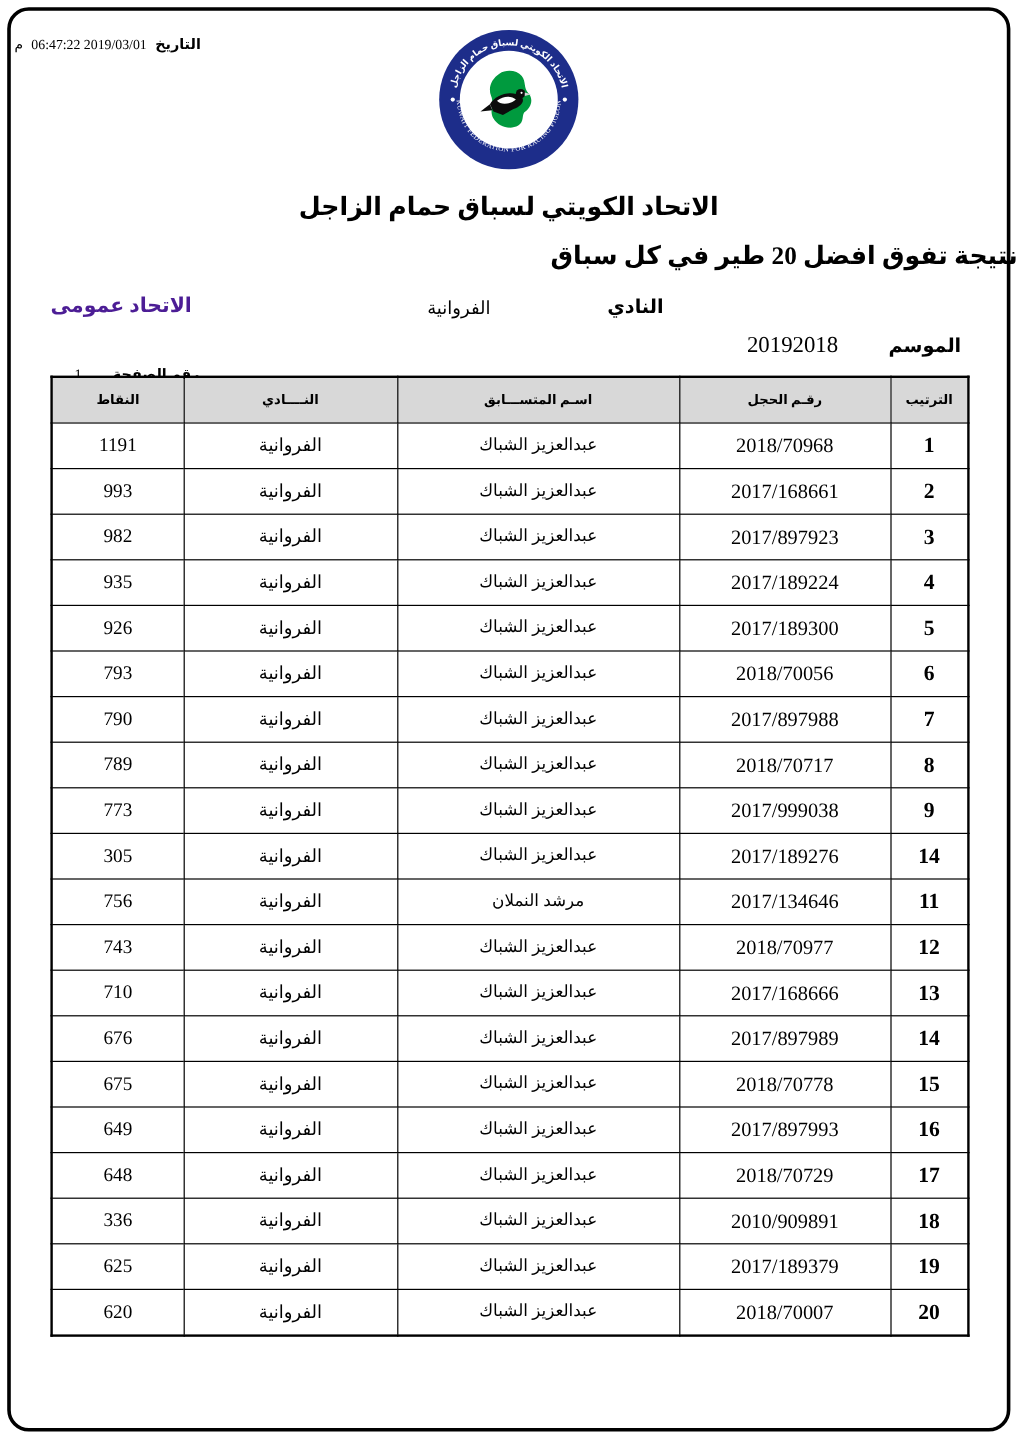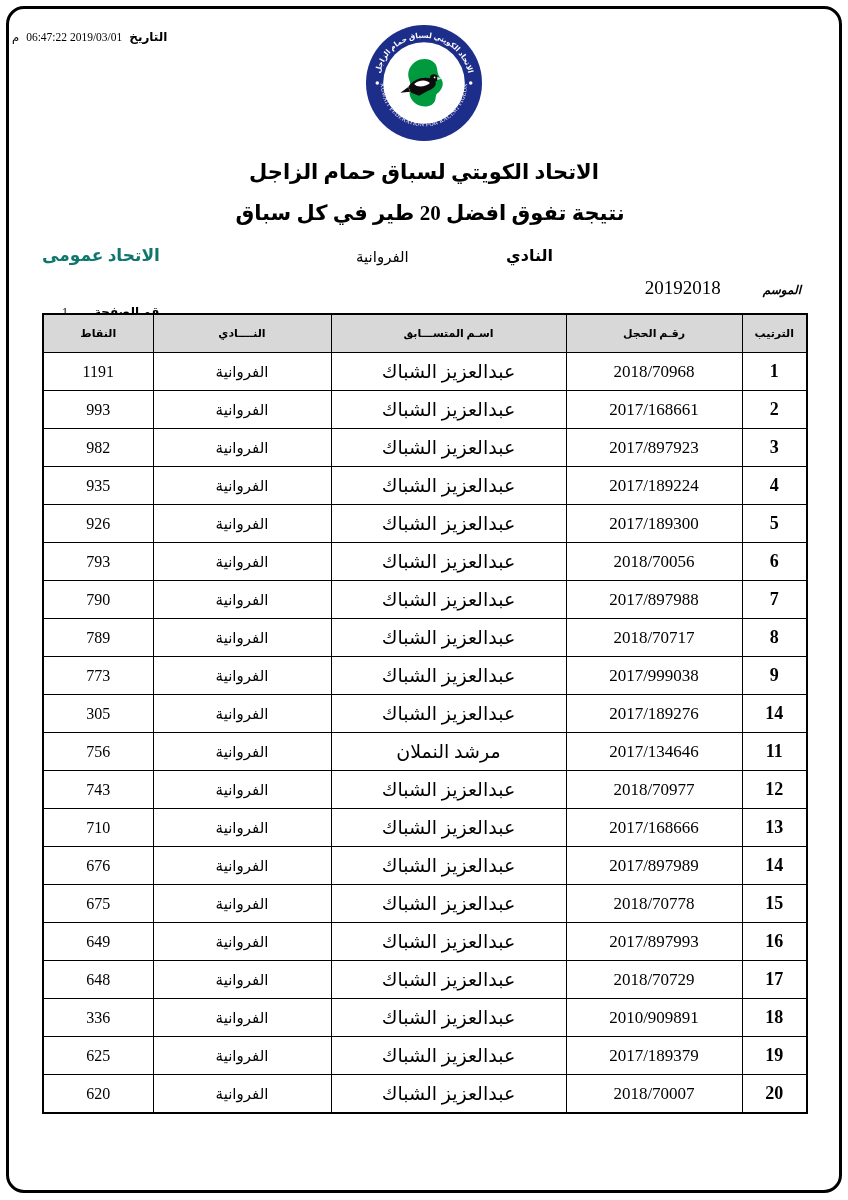--- a/index.html
+++ b/index.html
@@ -15,43 +15,43 @@
   .date-block{
     position:absolute;top:30px;left:12px;display:flex;flex-direction:row;
     direction:rtl;align-items:baseline;gap:7px;font-size:11.5px;white-space:nowrap;
   }
   .date-block .lbl{font-weight:bold;font-size:12px;}
   .date-block .val{direction:ltr;unicode-bidi:isolate;}
   
   .logo{position:absolute;top:24px;left:50%;transform:translateX(-50%);width:118px;height:118px;}
   
   .title{position:absolute;top:160px;left:0;right:0;text-align:center;font-size:21px;font-weight:bold;}
-  .subtitle{position:absolute;top:201px;left:12px;right:0;text-align:center;font-size:21px;font-weight:bold;}
+  .subtitle{position:absolute;top:201px;left:12px;right:0;text-align:right;font-size:21px;font-weight:bold;}
   .club-label{position:absolute;top:246px;left:506px;font-size:16px;font-weight:bold;}
   .club-value{position:absolute;top:248px;left:356px;font-size:15px;}
-  .union-label{position:absolute;top:245px;left:42px;font-size:17px;font-weight:bold;color:#0f766e;}
+  .union-label{position:absolute;top:245px;left:42px;font-size:17px;font-weight:bold;color:#4c1d95;}
   .season-block{position:absolute;top:277px;right:47px;display:flex;direction:rtl;align-items:baseline;gap:42px;}
-  .season-block .lbl{font-weight:bold;font-size:12px;font-style:italic;}
+  .season-block .lbl{font-weight:bold;font-size:16px;}
   .season-block .val{font-size:19px;direction:ltr;unicode-bidi:isolate;}
   .pagenum-block{position:absolute;top:289px;left:62px;display:flex;direction:rtl;align-items:baseline;gap:26px;font-size:12px;}
   .pagenum-block .lbl{font-weight:bold;margin-top:16px;}
   
   table.results{
     position:absolute;top:313px;left:42px;width:764px;
     border-collapse:collapse;table-layout:fixed;direction:rtl;
     border:2px solid #000;
   }
   table.results th,table.results td{
     border:1px solid #000;height:37px;text-align:center;vertical-align:middle;
     padding:0 2px;overflow:hidden;white-space:nowrap;
   }
   table.results th{background:#d8d8d8;font-size:11px;font-weight:bold;}
   td.c-rank{font-size:18px;font-weight:bold;}
   td.c-ring{font-size:17px;direction:ltr;}
-  td.c-name{font-size:19px;}
+  td.c-name{font-size:14px;}
   td.c-club{font-size:15px;}
   td.c-points{font-size:16px;direction:ltr;}
 </style>
 </head>
 <body>
 
 <div class="frame"></div>
 
 <div class="date-block">
   <span class="lbl">التاريخ</span>

